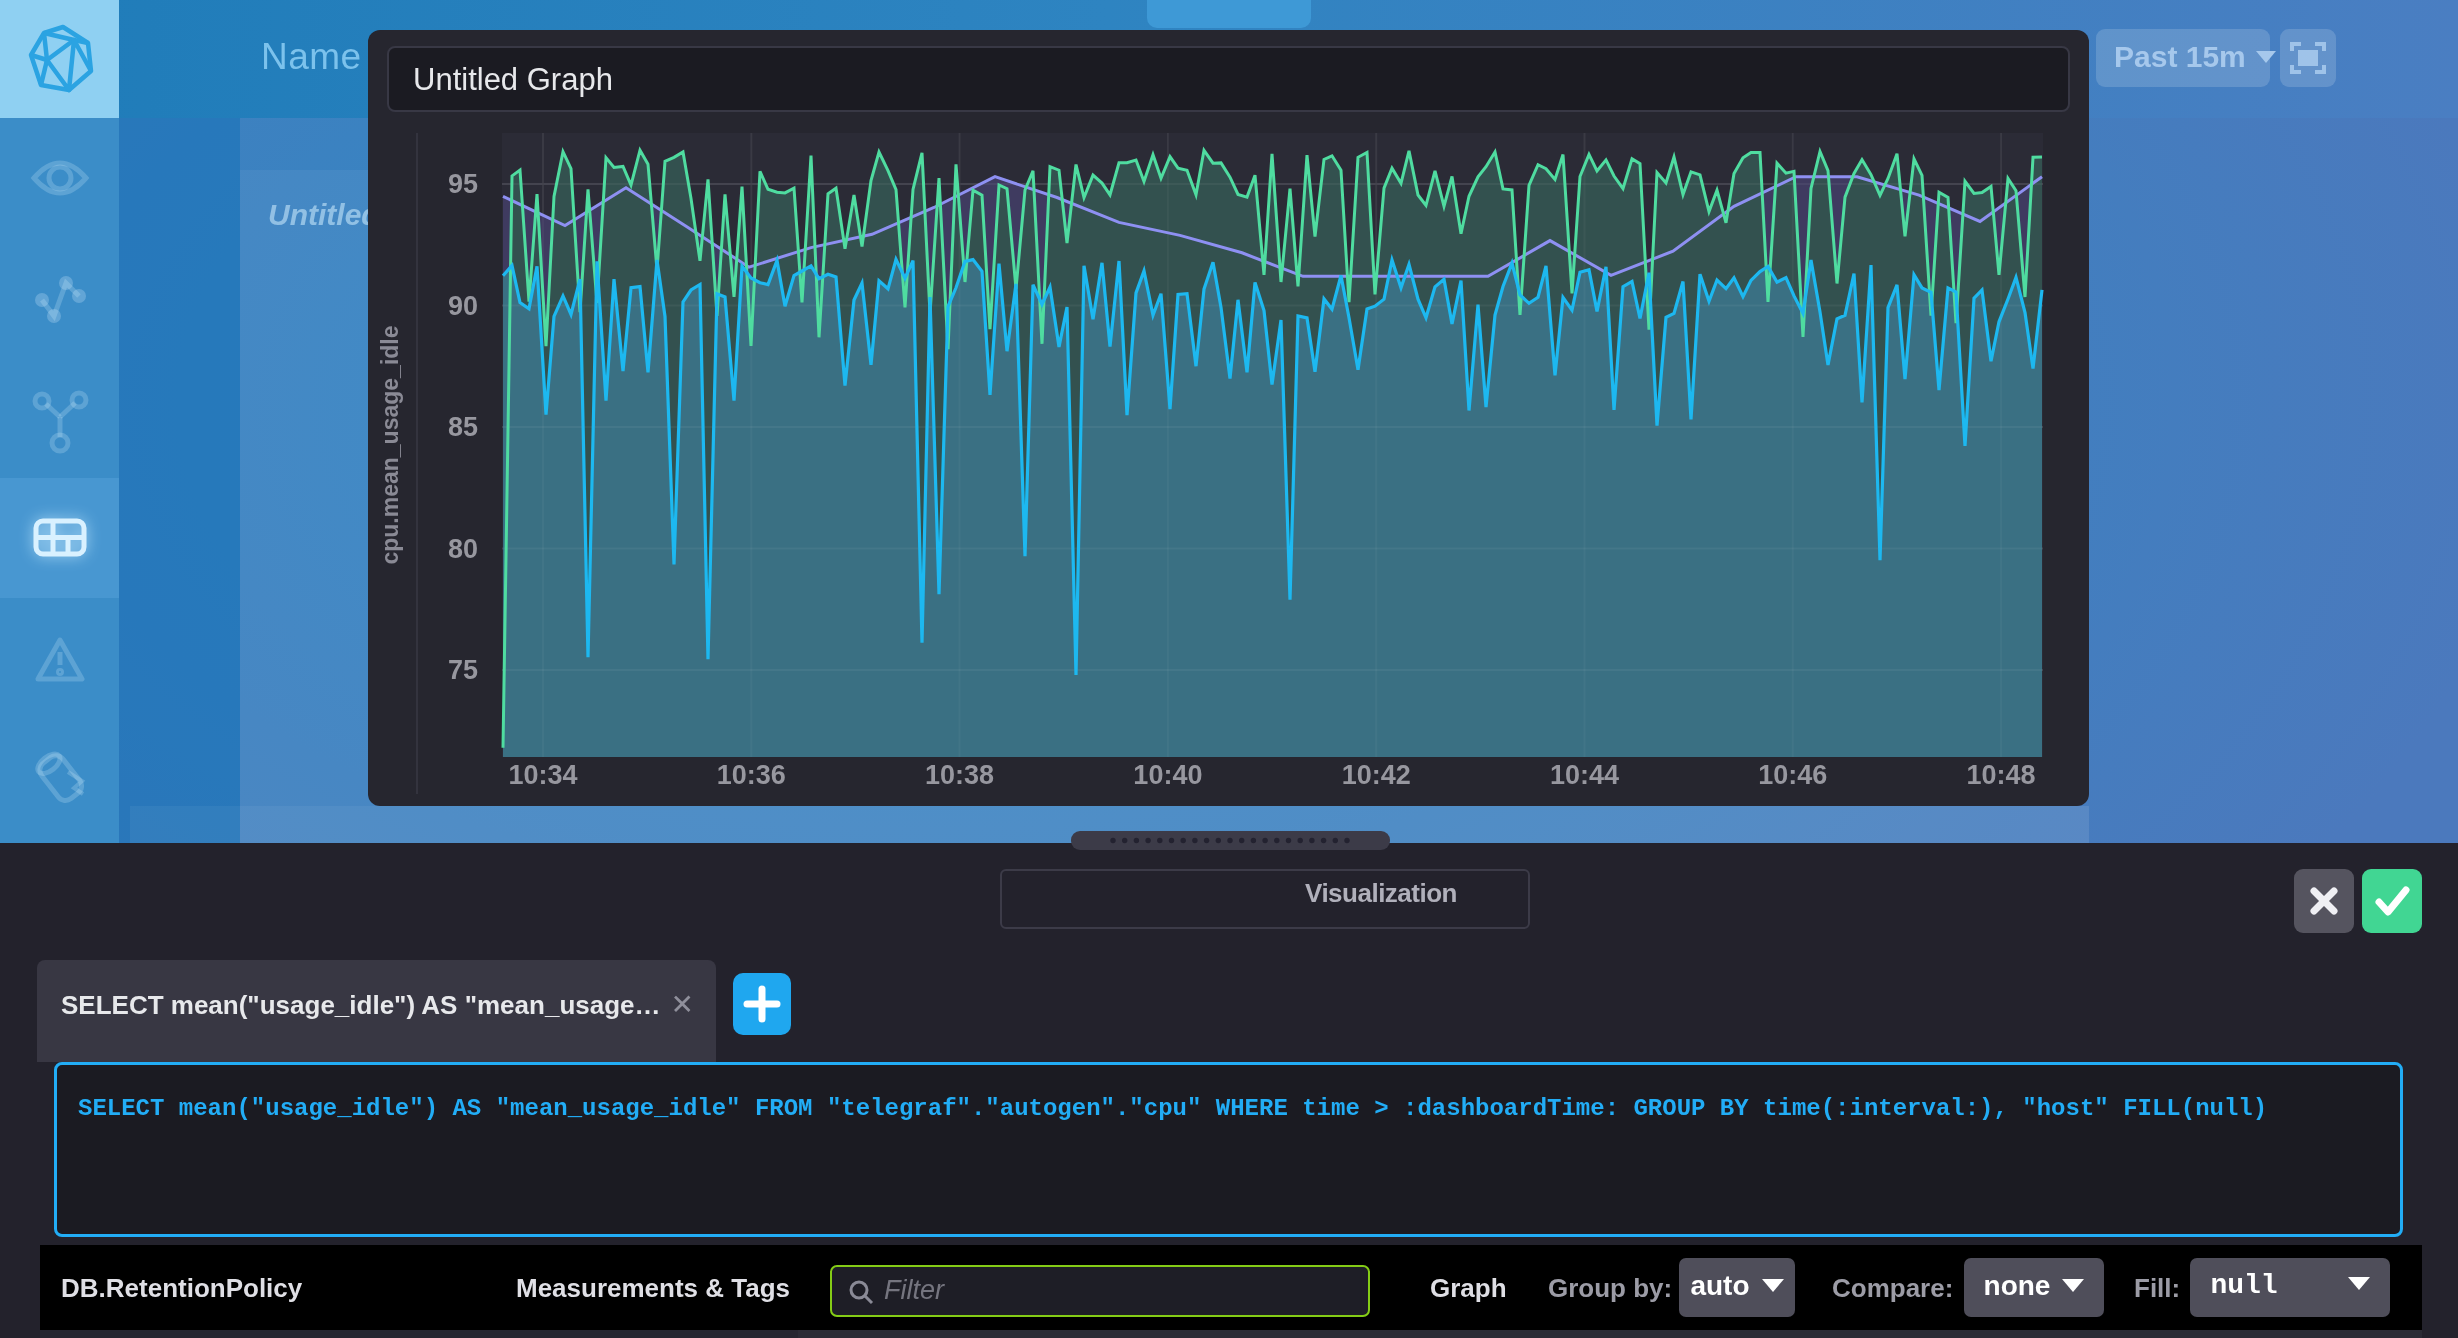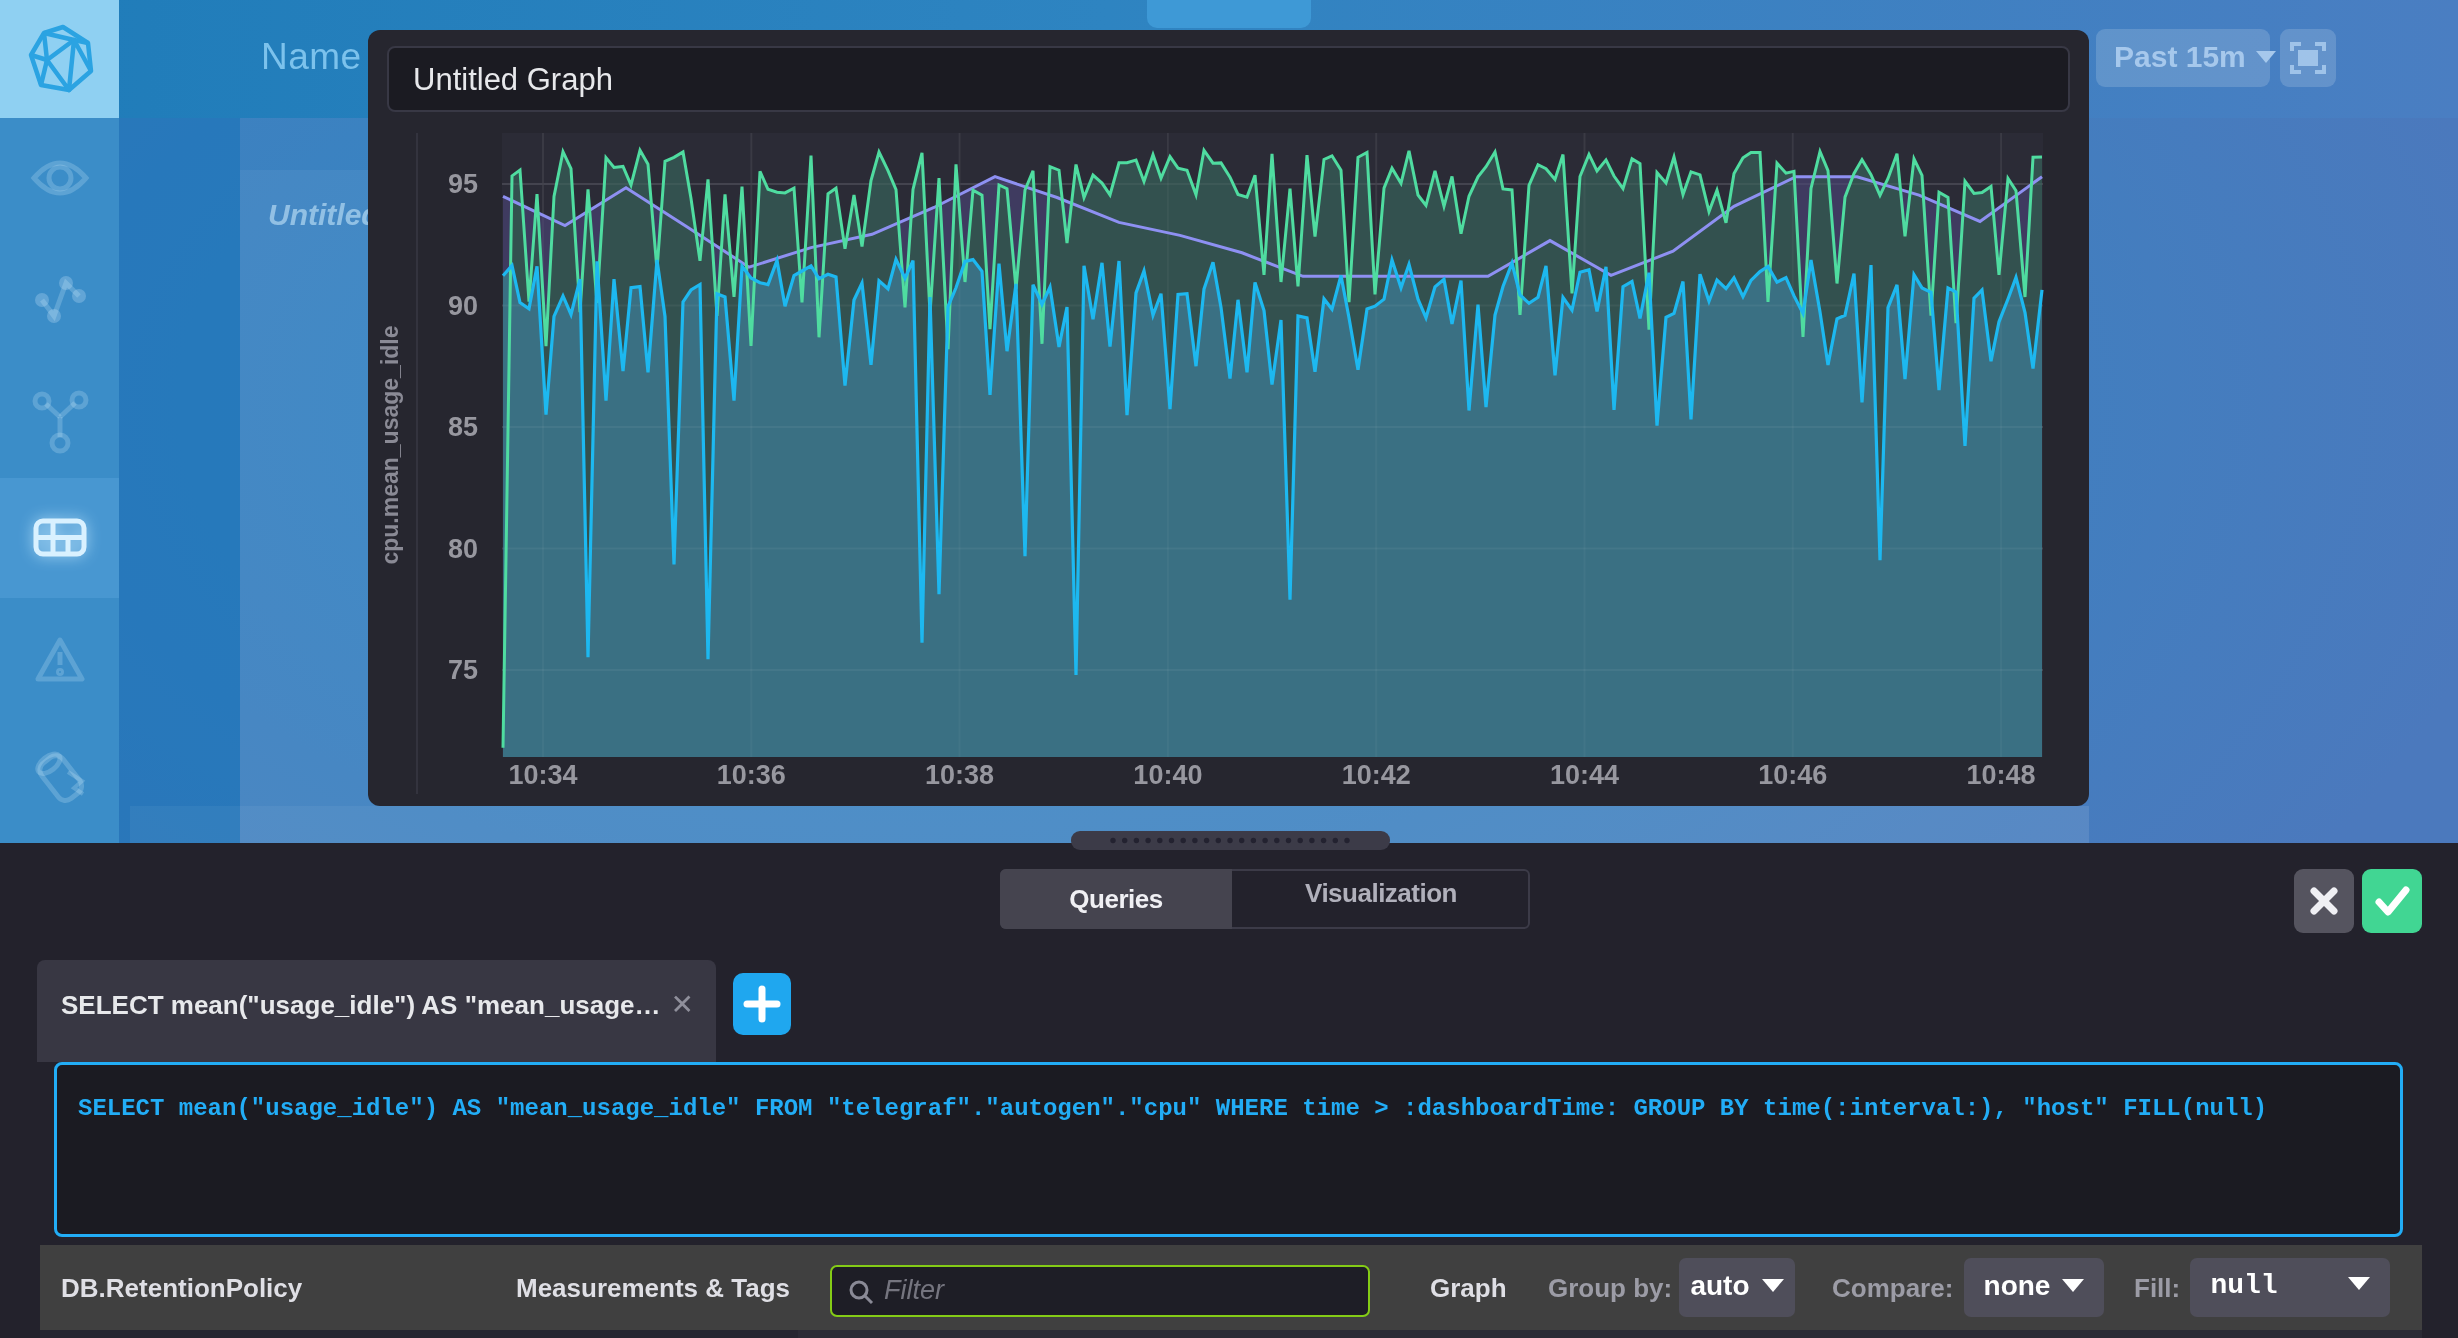--- a/index.html
+++ b/index.html
@@ -49,21 +49,21 @@
 #xbtn { position:absolute; left:2294px; top:26px; width:60px; height:64px; border-radius:9px; background:#55545f; }
 #okbtn { position:absolute; left:2362px; top:26px; width:60px; height:64px; border-radius:9px; background:#41d693; }
 #qtab { position:absolute; left:37px; top:117px; width:679px; height:102px; background:#383743; border-radius:8px 8px 0 0;
   color:#e7e8eb; font-size:26px; font-weight:bold; padding:30px 0 0 24px; white-space:nowrap; }
 #qtab b { display:inline-block; overflow:hidden; white-space:nowrap; font-weight:bold; }
 #qtabx { position:absolute; right:22px; top:28px; color:#8f8f9b; font-size:28px; font-weight:normal; }
 #plusbtn { position:absolute; left:733px; top:130px; width:58px; height:62px; border-radius:10px; background:#1fa7ef; }
 #editor { position:absolute; left:54px; top:219px; width:2349px; height:175px; background:#1b1b22;
   border:3px solid #22adf6; border-radius:8px; }
 #code { position:absolute; left:21px; top:30px; font:700 24px "Liberation Mono",monospace; color:#22adf6; white-space:pre; }
-#hdr { position:absolute; left:40px; top:402px; width:2382px; height:85px; background:#404040; }
+#hdr { position:absolute; left:40px; top:402px; width:2382px; height:85px; background:#000000; }
 #strip { position:absolute; left:40px; top:487px; width:2382px; height:8px; background:#2b2b35; }
 #strip1 { position:absolute; left:40px; top:487px; width:758px; height:8px; background:#262630; }
 .hlab { position:absolute; top:28px; font-size:26px; font-weight:bold; color:#dfdfe5; white-space:nowrap; }
 .glab { position:absolute; top:28px; font-size:26px; font-weight:600; color:#9c9ca6; white-space:nowrap; }
 #filter { position:absolute; left:790px; top:20px; width:540px; height:52px; background:#1e1e26;
   border:2px solid #84cc16; border-radius:7px; }
 #filter span { position:absolute; left:52px; top:8px; font-size:27px; font-style:italic; color:#75757f; }
 .dd { position:absolute; top:13px; height:59px; border-radius:7px; background:#4f4e5a; color:#fff;
   font-size:28px; font-weight:bold; text-align:center; padding-top:12px; }
 .caret { display:inline-block; width:0; height:0; border-left:11px solid transparent; border-right:11px solid transparent;
@@ -220,21 +220,20 @@
         <circle cx="205.8" cy="9.5" r="2.7" fill="#232230"></circle>
         <circle cx="217.5" cy="9.5" r="2.7" fill="#232230"></circle>
         <circle cx="229.2" cy="9.5" r="2.7" fill="#232230"></circle>
         <circle cx="240.9" cy="9.5" r="2.7" fill="#232230"></circle>
         <circle cx="252.6" cy="9.5" r="2.7" fill="#232230"></circle>
         <circle cx="264.3" cy="9.5" r="2.7" fill="#232230"></circle>
         <circle cx="276.0" cy="9.5" r="2.7" fill="#232230"></circle>
       </svg></div>
   <div id="bottom">
     <div id="tabs">
-        <div id="tabq">Queries</div>
         <div id="tabv">Visualization</div>
       </div>
     <div id="xbtn"><svg width="60" height="64" viewBox="0 0 60 64">
           <g stroke="#f0f0f4" stroke-width="7" stroke-linecap="round">
             <line x1="20" y1="22" x2="40" y2="42"></line>
             <line x1="40" y1="22" x2="20" y2="42"></line>
           </g>
         </svg></div>
     <div id="okbtn"><svg width="60" height="64" viewBox="0 0 60 64">
           <path d="M17,33 l9,10 18,-22" stroke="#fff" stroke-width="7" fill="none" stroke-linecap="round" stroke-linejoin="round"></path>

